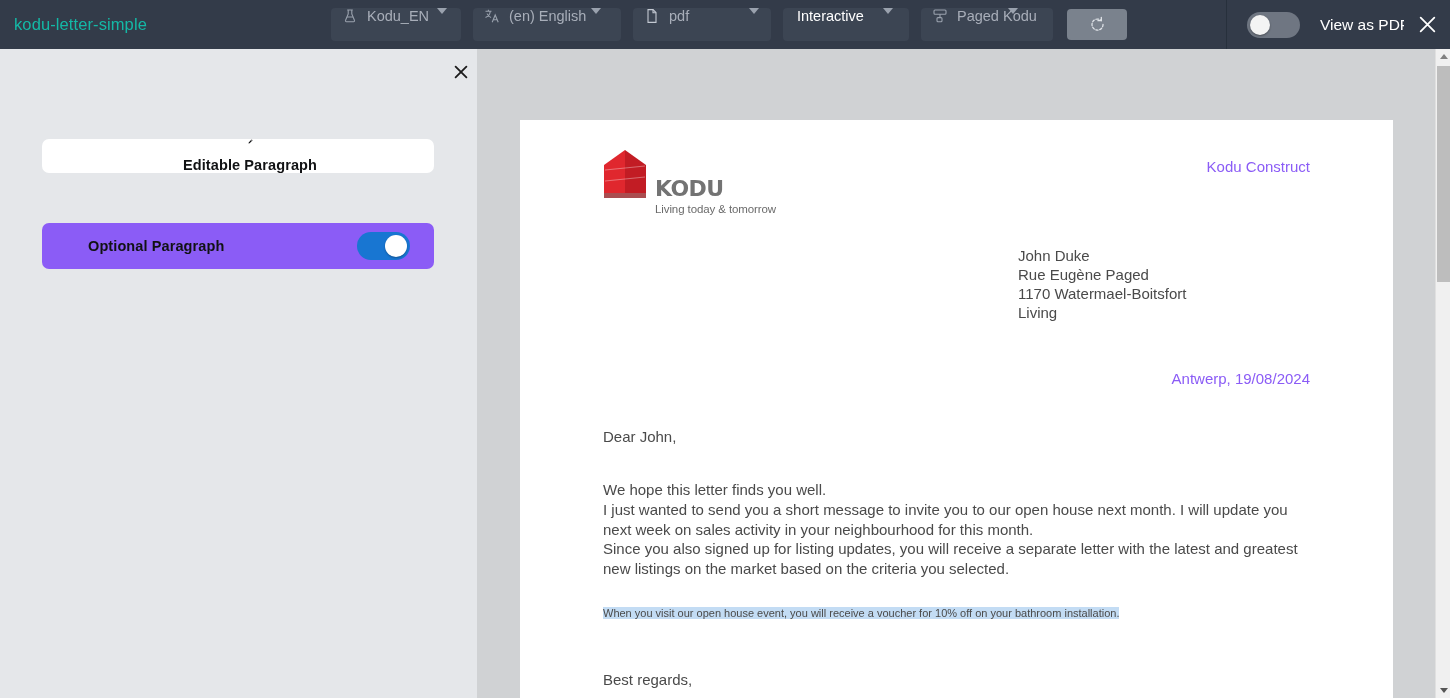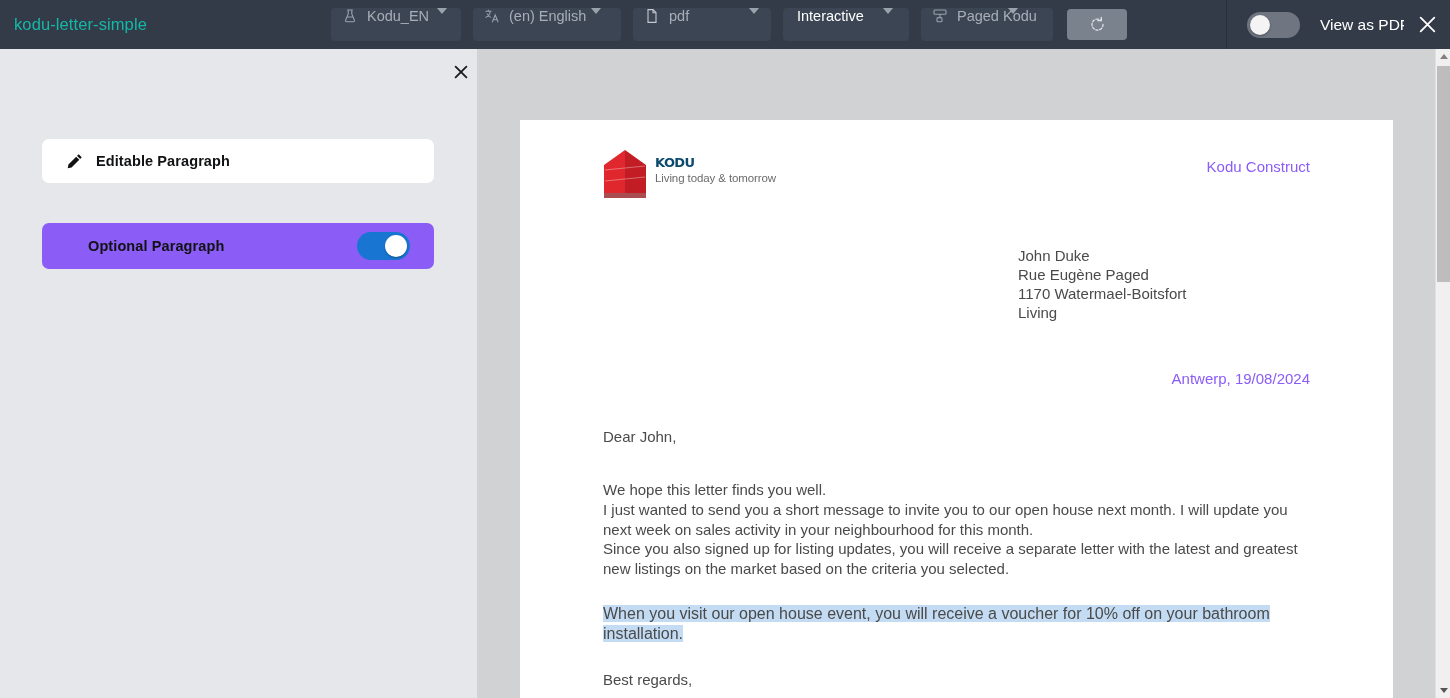--- a/index.html
+++ b/index.html
@@ -126,25 +126,26 @@
     cursor: pointer;
   }
   .card {
     position: absolute;
     left: 42px;
     width: 392px;
     border-radius: 7px;
     display: flex; align-items: center;
   }
   .card-editable {
-    top: 90px; height: 44px;
+    top: 90px; height: 34px;
     background: #ffffff;
     padding-left: 24px;
     gap: 13px;
     cursor: pointer;
+    flex-direction: column;
   }
   .card-editable .card-label {
     font-size: 14.5px;
     font-weight: bold;
     color: #111214;
     letter-spacing: .1px;
   }
   .card-optional {
     top: 174px; height: 46px;
     background: #8b5cf6;
@@ -192,24 +193,25 @@
 
   .logo {
     position: absolute; left: 83px; top: 28px;
     display: flex; align-items: flex-start; gap: 8px;
   }
   .logo-mark { width: 44px; height: 52px; display: block; }
   .logo-text { padding-top: 8px; }
   .logo-word {
     font-family: "DejaVu Sans", sans-serif;
     font-weight: bold;
-    font-size: 13px;
-    color: #0c4a6e;
+    font-size: 22px;
+    color: #737373;
     letter-spacing: -.6px;
     line-height: 1;
+    margin-top: 22px;
   }
   .logo-tag {
     font-size: 11.5px;
     color: #6b6b6b;
     margin-top: 4px;
     letter-spacing: -.1px;
     line-height: 1;
   }
 
   .sender {
@@ -239,21 +241,21 @@
     position: absolute; left: 83px; top: 360px;
     width: 710px;
     font-size: 15px;
     color: #4a4a4a;
     line-height: 19.8px;
   }
   .body-block p { margin: 0; }
   .highlight-para {
     position: absolute; left: 83px; top: 484px;
     width: 710px;
-    font-size: 16px;
+    font-size: 11px;
     color: #4a4a4a;
     line-height: 19.8px;
   }
   .highlight-para span {
     background: #c3dcf4;
     box-decoration-break: clone;
     -webkit-box-decoration-break: clone;
   }
   .closing {
     position: absolute; left: 83px; top: 551px;

